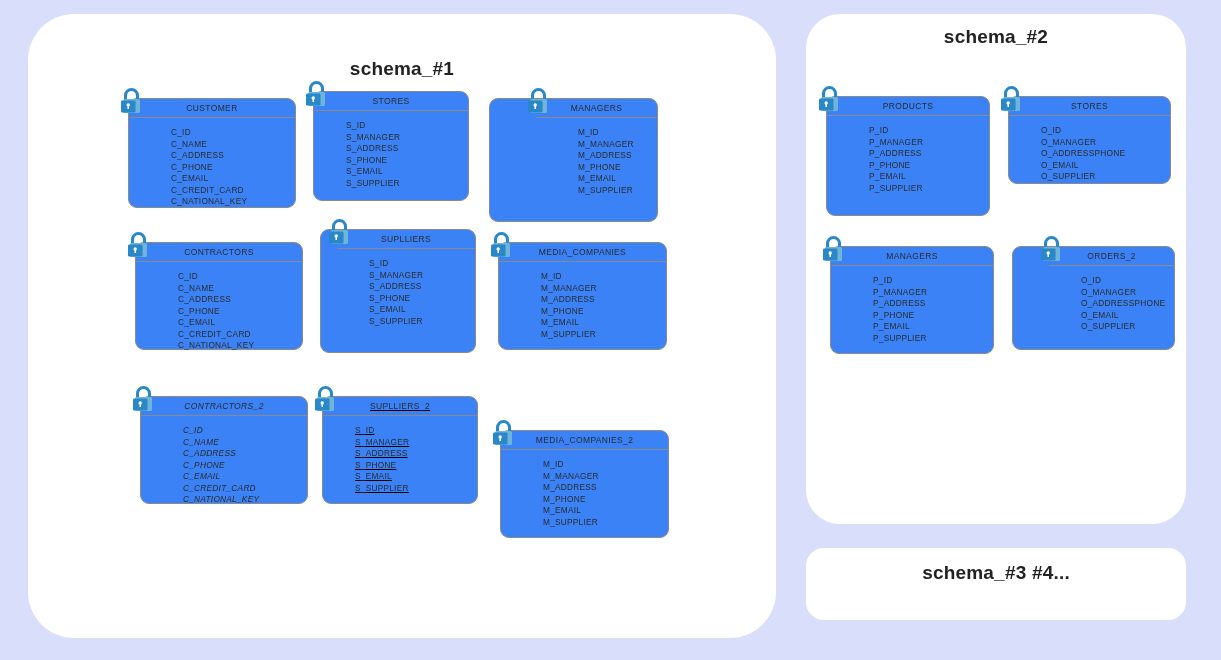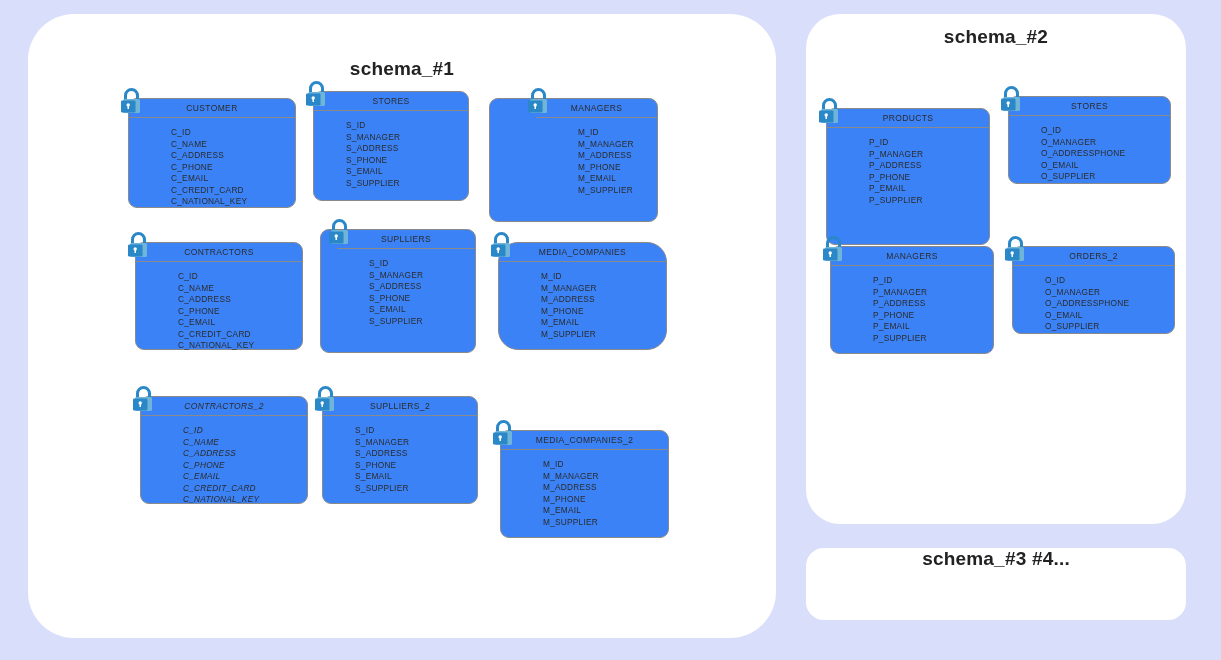--- a/index.html
+++ b/index.html
@@ -50,21 +50,21 @@
     right: 0;
     text-align: center;
     font-size: 19px;
     font-weight: bold;
     color: #222222;
     letter-spacing: 0.2px;
   }
 
   #panel-schema-1 .panel-title { top: 44px; }
   #panel-schema-2 .panel-title { top: 12px; }
-  #panel-schema-3 .panel-title { top: 0; }
+  #panel-schema-3 .panel-title { top: 14px; }
 
   
   .table-card {
     position: absolute;
     background: #3b82f6;
     border: 1px solid #8a8a8a;
     border-radius: 9px;
     box-sizing: border-box;
   }
 
@@ -221,21 +221,21 @@
       </div>
       <div class="table-body">
         <div class="field indent-short">S_ID</div>
         <div class="field indent-short">S_MANAGER</div>
         <div class="field indent-short">S_ADDRESS</div>
         <div class="field indent-short">S_PHONE</div>
         <div class="field indent-short">S_EMAIL</div>
         <div class="field indent-short">S_SUPPLIER</div>
       </div>
     </div>
-    <div class="table-card" style="left: 498px; top: 242px; width: 169px; height: 108px; border-radius: 20px;">
+    <div class="table-card" style="left: 498px; top: 242px; width: 169px; height: 108px;">
       <div class="table-header">
         <span class="lock-icon"><svg width="26" height="30" viewBox="0 0 26 30">
             <path d="M6.5 13 V8.5 a6 6 0 0 1 12 0 V13" fill="none" stroke="#2a87c8" stroke-width="3"></path>
             <rect x="4" y="12" width="17" height="14" rx="1.5" fill="#6fb4d9"></rect>
             <rect x="2" y="13.5" width="14.5" height="12" rx="1.2" fill="#2a87c8"></rect>
             <circle cx="9.2" cy="18" r="1.7" fill="#ffffff"></circle>
             <rect x="8.5" y="18" width="1.5" height="4" fill="#ffffff"></rect>
           </svg></span>
         <span class="table-name">MEDIA_COMPANIES</span>
       </div>
@@ -262,21 +262,21 @@
       <div class="table-body">
         <div class="field">C_ID</div>
         <div class="field">C_NAME</div>
         <div class="field">C_ADDRESS</div>
         <div class="field">C_PHONE</div>
         <div class="field">C_EMAIL</div>
         <div class="field">C_CREDIT_CARD</div>
         <div class="field">C_NATIONAL_KEY</div>
       </div>
     </div>
-    <div class="table-card" style="left: 322px; top: 396px; width: 156px; height: 108px;">
+    <div class="table-card" style="left: 322px; top: 396px; width: 156px; height: 108px; text-decoration: underline;">
       <div class="table-header">
         <span class="lock-icon"><svg width="26" height="30" viewBox="0 0 26 30">
             <path d="M6.5 13 V8.5 a6 6 0 0 1 12 0 V13" fill="none" stroke="#2a87c8" stroke-width="3"></path>
             <rect x="4" y="12" width="17" height="14" rx="1.5" fill="#6fb4d9"></rect>
             <rect x="2" y="13.5" width="14.5" height="12" rx="1.2" fill="#2a87c8"></rect>
             <circle cx="9.2" cy="18" r="1.7" fill="#ffffff"></circle>
             <rect x="8.5" y="18" width="1.5" height="4" fill="#ffffff"></rect>
           </svg></span>
         <span class="table-name">SUPLLIERS_2</span>
       </div>
@@ -302,21 +302,21 @@
       </div>
       <div class="table-body">
         <div class="field">M_ID</div>
         <div class="field">M_MANAGER</div>
         <div class="field">M_ADDRESS</div>
         <div class="field">M_PHONE</div>
         <div class="field">M_EMAIL</div>
         <div class="field">M_SUPPLIER</div>
       </div>
     </div>
-    <div class="table-card" style="left: 826px; top: 108px; width: 164px; height: 137px;">
+    <div class="table-card" style="left: 826px; top: 96px; width: 164px; height: 120px;">
       <div class="table-header">
         <span class="lock-icon"><svg width="26" height="30" viewBox="0 0 26 30">
             <path d="M6.5 13 V8.5 a6 6 0 0 1 12 0 V13" fill="none" stroke="#2a87c8" stroke-width="3"></path>
             <rect x="4" y="12" width="17" height="14" rx="1.5" fill="#6fb4d9"></rect>
             <rect x="2" y="13.5" width="14.5" height="12" rx="1.2" fill="#2a87c8"></rect>
             <circle cx="9.2" cy="18" r="1.7" fill="#ffffff"></circle>
             <rect x="8.5" y="18" width="1.5" height="4" fill="#ffffff"></rect>
           </svg></span>
         <span class="table-name">PRODUCTS</span>
       </div>
@@ -361,21 +361,21 @@
       </div>
       <div class="table-body">
         <div class="field">P_ID</div>
         <div class="field">P_MANAGER</div>
         <div class="field">P_ADDRESS</div>
         <div class="field">P_PHONE</div>
         <div class="field">P_EMAIL</div>
         <div class="field">P_SUPPLIER</div>
       </div>
     </div>
-    <div class="table-card" style="left: 1012px; top: 246px; width: 163px; height: 88px;">
+    <div class="table-card" style="left: 1012px; top: 246px; width: 163px; height: 104px; padding-left: 36px;">
       <div class="table-header">
         <span class="lock-icon"><svg width="26" height="30" viewBox="0 0 26 30">
             <path d="M6.5 13 V8.5 a6 6 0 0 1 12 0 V13" fill="none" stroke="#2a87c8" stroke-width="3"></path>
             <rect x="4" y="12" width="17" height="14" rx="1.5" fill="#6fb4d9"></rect>
             <rect x="2" y="13.5" width="14.5" height="12" rx="1.2" fill="#2a87c8"></rect>
             <circle cx="9.2" cy="18" r="1.7" fill="#ffffff"></circle>
             <rect x="8.5" y="18" width="1.5" height="4" fill="#ffffff"></rect>
           </svg></span>
         <span class="table-name">ORDERS_2</span>
       </div>

